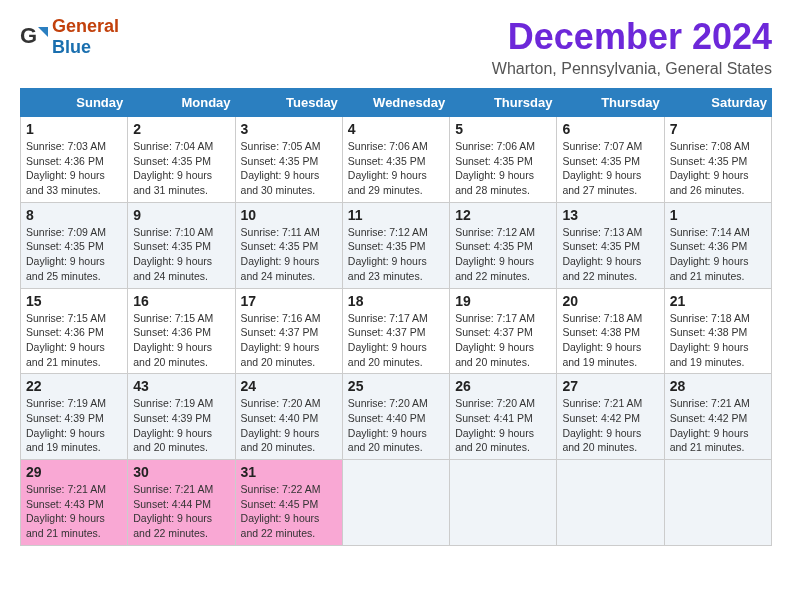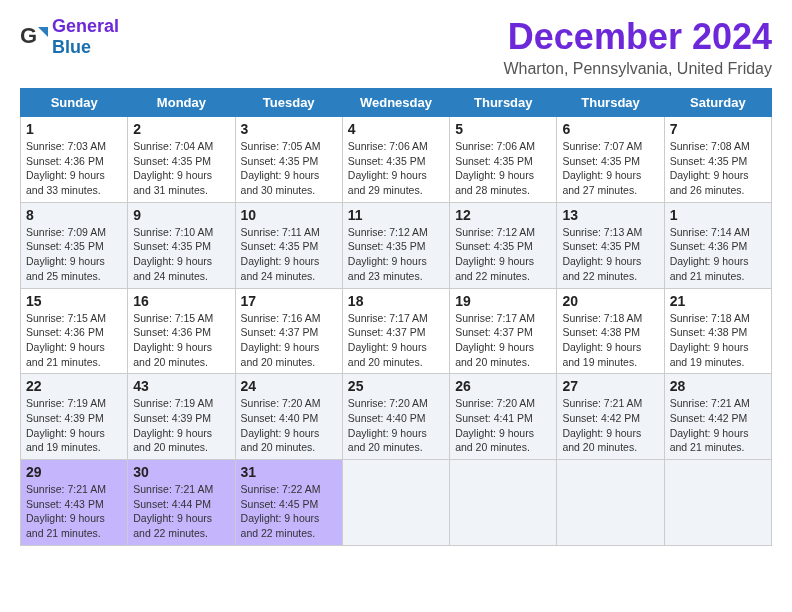--- a/index.html
+++ b/index.html
@@ -17,21 +17,21 @@
       margin-bottom: 10px;
     }
     .logo {
       display: flex;
       align-items: center;
       gap: 4px;
     }
     .logo-text-general {
       font-size: 18px;
       font-weight: bold;
-      color: #6d28d9;
+      color: #c2410c;
       text-align: center;
     }
     .logo-text-blue {
       font-size: 18px;
       font-weight: bold;
       color: #1a6faf;
     }
     .logo-icon {
       width: 28px;
       height: 28px;
@@ -51,38 +51,38 @@
     }
     .calendar-table {
       width: 100%;
       border-collapse: collapse;
       font-size: 11px;
     }
     .calendar-table th {
       background: #2b7fc0;
       color: #fff;
       padding: 6px 4px;
-      text-align: center;
+      text-align: right;
       font-size: 13px;
       font-weight: bold;
       border: 1px solid #2b7fc0;
     }
     .calendar-table td {
       border: 1px solid #ccc;
       vertical-align: top;
       padding: 4px 5px;
       height: 85px;
       background: #fff;
       width: calc(100% / 7);
     }
     .calendar-table tr:nth-child(even) td {
       background: #f0f4f8;
     }
     .calendar-table tr:last-child td {
-      background: #c4b5fd;
+      background: #f9a8d4;
     }
     .day-num {
       font-size: 14px;
       font-weight: bold;
       color: #222;
       display: block;
       margin-bottom: 2px;
     }
     .day-info {
       color: #333;
@@ -102,21 +102,21 @@
       <text x="0" y="20" font-size="22" font-family="Arial" font-weight="bold" fill="#333">G</text>
       <polygon points="18,4 28,4 28,14" fill="#2b7fc0"></polygon>
     </svg>
     <div>
       <span class="logo-text-general">General</span><br>
       <span class="logo-text-blue">Blue</span>
     </div>
   </div>
   <div class="title-area">
     <div class="month-title">December 2024</div>
-    <div class="location-title">Wharton, Pennsylvania, United Friday</div>
+    <div class="location-title">Wharton, Pennsylvania, General States</div>
   </div>
 </div>
 
 <table class="calendar-table">
   <thead>
     <tr id="weekday-header">
     <th>Sunday</th>
         <th>Monday</th>
         <th>Tuesday</th>
         <th>Wednesday</th>

